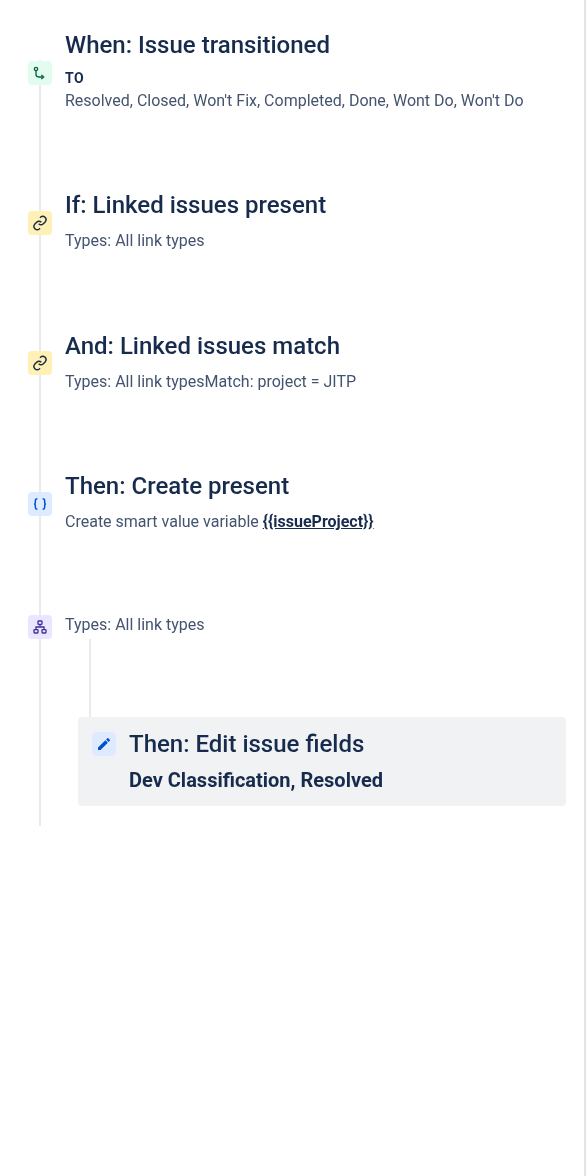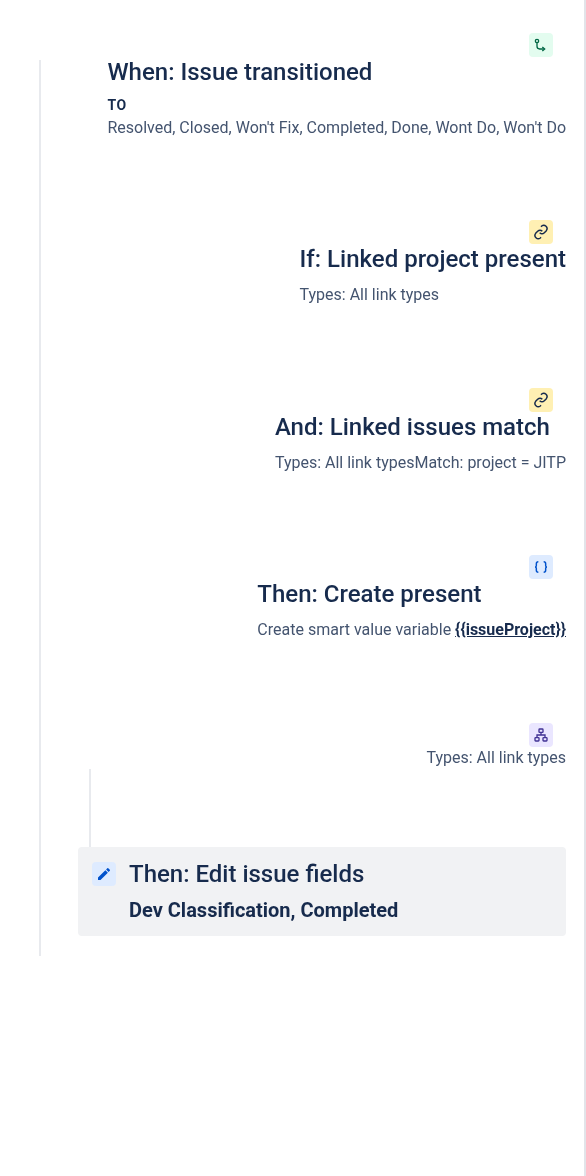--- a/index.html
+++ b/index.html
@@ -27,22 +27,21 @@
     .rule-container {
       padding: 30px 20px 20px 28px;
       position: relative;
     }
     .step {
       position: relative;
       margin-bottom: 78px;
     }
     .step-header {
       display: flex;
-      align-items: flex-end;
-      flex-direction: column;
+      align-items: center;
     }
     .icon-box {
       width: 24px;
       height: 24px;
       border-radius: 4px;
       display: flex;
       align-items: center;
       justify-content: center;
       flex-shrink: 0;
       margin-right: 13px;
@@ -168,21 +167,21 @@
 
   <div class="step">
     <div class="step-header">
       <div class="icon-box icon-yellow">
         <svg viewBox="0 0 24 24" fill="none" stroke="currentColor" stroke-width="2.2">
           <path d="M10 13a5 5 0 0 0 7 0l3-3a5 5 0 0 0-7-7l-1 1"></path>
           <path d="M14 11a5 5 0 0 0-7 0l-3 3a5 5 0 0 0 7 7l1-1"></path>
         </svg>
       </div>
       <div class="step-content">
-        <div class="step-title">If: Linked project present</div>
+        <div class="step-title">If: Linked issues present</div>
         <div class="step-description">Types: All link types</div>
       </div>
     </div>
   </div>
 
   <div class="step">
     <div class="step-header">
       <div class="icon-box icon-yellow">
         <svg viewBox="0 0 24 24" fill="none" stroke="currentColor" stroke-width="2.2">
           <path d="M10 13a5 5 0 0 0 7 0l3-3a5 5 0 0 0-7-7l-1 1"></path>
@@ -232,21 +231,21 @@
       <div class="nested-connector"></div>
       <div class="nested-step">
         <div class="nested-header">
           <div class="icon-box icon-blue">
             <svg viewBox="0 0 24 24" fill="currentColor">
               <path d="M3 17.25V21h3.75L17.81 9.94l-3.75-3.75L3 17.25zM20.71 7.04a1 1 0 0 0 0-1.41l-2.34-2.34a1 1 0 0 0-1.41 0l-1.83 1.83 3.75 3.75 1.83-1.83z"></path>
             </svg>
           </div>
           <div class="step-content">
             <div class="nested-title">Then: Edit issue fields</div>
-            <div class="nested-description">Dev Classification, Completed</div>
+            <div class="nested-description">Dev Classification, Resolved</div>
           </div>
         </div>
       </div>
     </div>
   </div>
 
 </div>
 
 <div class="right-border"></div>
 

